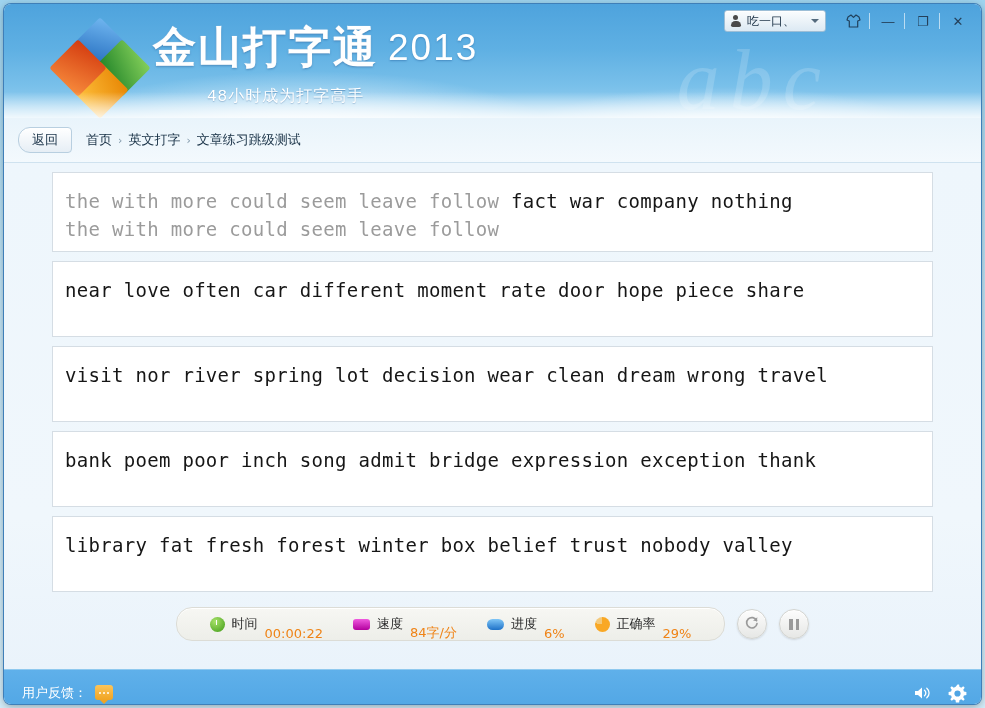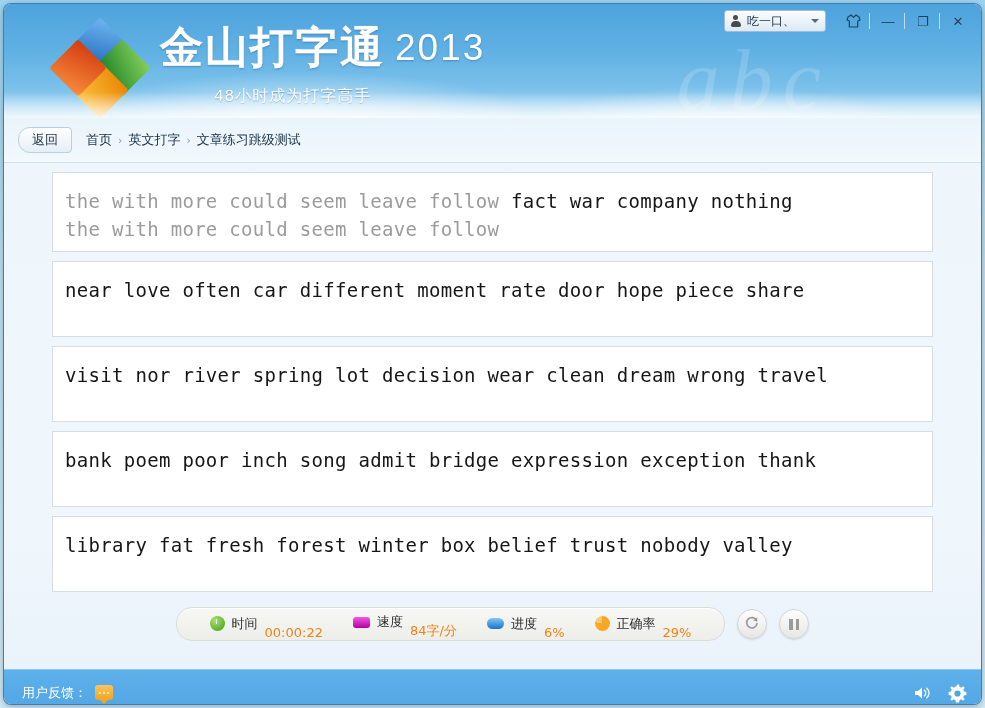--- a/index.html
+++ b/index.html
@@ -51,21 +51,21 @@
   
   #logo-wrap { position:absolute; left:44px; top:14px; width:104px; height:96px; }
   .pinwheel { position:absolute; left:8px; top:6px; width:88px; height:88px; }
   .pw { position:absolute; width:44px; height:44px; }
   .pw-top    { left:22px; top:0px;  background:linear-gradient(150deg,#6fb5ef,#1a63b8); transform:skewX(0deg) rotate(45deg) scale(.92); border-radius:3px; }
   .pw-right  { left:44px; top:22px; background:linear-gradient(200deg,#84cf5a,#147a22); transform:rotate(45deg) scale(.92); border-radius:3px; }
   .pw-bottom { left:22px; top:44px; background:linear-gradient(20deg,#ffc33f,#e88705); transform:rotate(45deg) scale(.92); border-radius:3px; }
   .pw-left   { left:0px;  top:22px; background:linear-gradient(340deg,#f78b3c,#d43c10); transform:rotate(45deg) scale(.92); border-radius:3px; }
 
   
-  #title-block { position:absolute; left:156px; top:22px; }
+  #title-block { position:absolute; left:149px; top:22px; }
   #app-title {
     font-family:"DejaVu Sans", sans-serif;
     font-size:43px; font-weight:bold; color:#ffffff;
     letter-spacing:2px; line-height:1;
     text-shadow: 0 1px 2px rgba(30,90,150,.55), 0 0 1px rgba(255,255,255,.9);
   }
   #app-year {
     font-family:"Liberation Sans", sans-serif;
     font-size:37px; color:#ffffff; font-weight:300;
     margin-left:10px; letter-spacing:2px;
@@ -161,21 +161,21 @@
   .typed { color:#9b9b9b; }
   .untyped { color:#161616; }
   .echo { color:#9b9b9b; }
 
   
   #statsbar {
     position:absolute; left:0; right:0; bottom:28px;
     display:flex; align-items:center; justify-content:center; gap:12px;
   }
   #stats-pill {
-    display:flex; align-items:flex-end;
+    display:flex; align-items:center;
     height:32px;
     background:linear-gradient(180deg,#f7f7f3,#edeee9);
     border:1px solid #dcdcd6;
     border-radius:16px;
     padding: 0 18px;
     box-shadow: inset 0 1px 0 #fff;
   }
   .stat { display:flex; align-items:center; gap:7px; margin:0 15px; }
   .stat .lbl { font-size:13px; color:#2a2a2a; font-family:"DejaVu Sans", sans-serif; }
   .stat .val { font-size:13px; color:#ef8316; font-family:"DejaVu Sans", sans-serif;margin-top:18px; }

